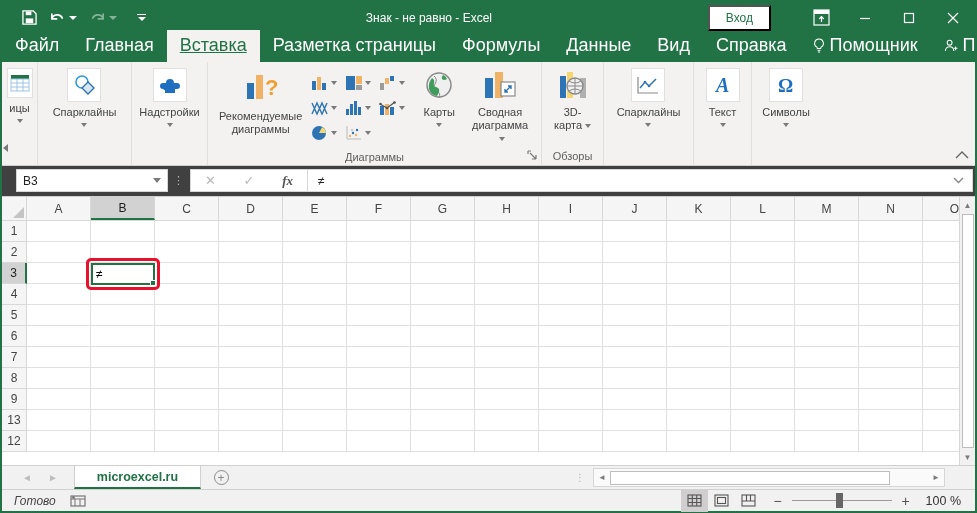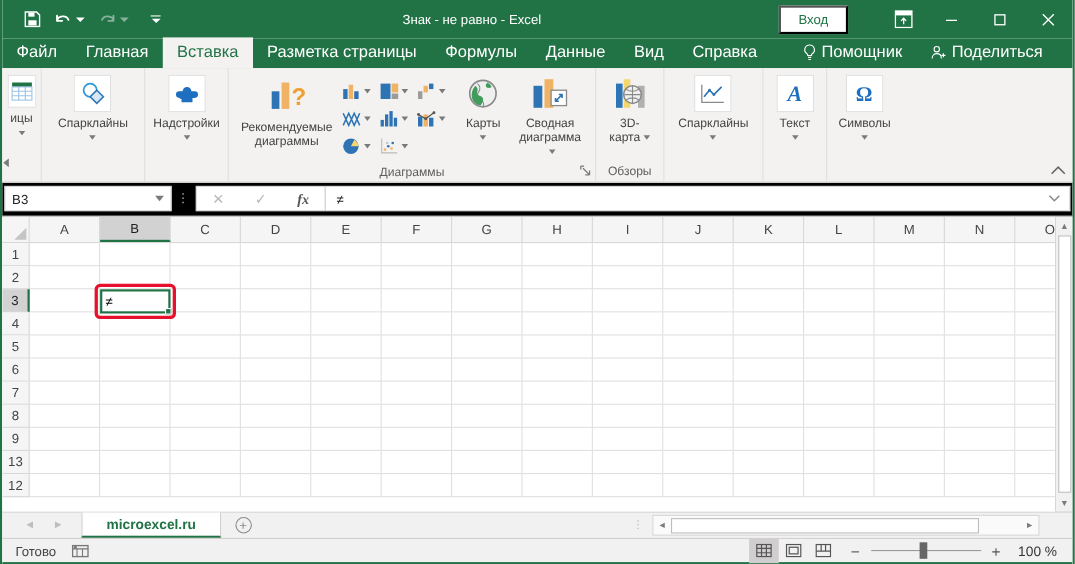--- a/index.html
+++ b/index.html
@@ -21,43 +21,43 @@
   .chev-cfg { display:flex; flex-direction:column; align-items:center; margin-left:8px; }
   .chev-cfg .bar { width:9px; height:1.5px; background:#fff; margin-bottom:2px; }
   .title { flex:1; text-align:center; font-size:12px; white-space:nowrap; }
   .tb-right { display:flex; align-items:center; height:100%; }
   .signin { background:#fff; color:#217346; font-size:12px; padding:4px 16px; margin-right:28px; cursor:pointer; }
   .winbtn { width:44px; height:100%; display:flex; align-items:center; justify-content:center; color:#fff; font-size:13px; }
   .winbtn svg { display:block; }
 
   
   .tabbar { height:27px; background:#217346; display:flex; align-items:flex-end; color:#fff; flex:0 0 auto; }
-  .rtab { padding:5px 13px 6px; font-size:15px; white-space:nowrap; cursor:pointer; }
-  .rtab.active { background:#f3f2f1; color:#217346; }
+  .rtab { padding:5px 13px 6px; font-size:18px; white-space:nowrap; cursor:pointer; }
+  .rtab.active { background:#f3f2f1; color:#217346;text-decoration:underline; }
   .tab-spacer { flex:1; }
   .rtab.with-ico { display:flex; align-items:center; gap:5px; }
 
   
   .ribbon { height:104px; background:#f3f2f1; border-bottom:1px solid #d2d0ce; display:flex; flex:0 0 auto; position:relative; }
   .rgroup { display:flex; flex-direction:column; align-items:center; border-right:1px solid #e1dfdd; padding:2px 4px 0; position:relative; }
   .rgroup-body { display:flex; flex:1; align-items:flex-start; }
   .rgroup-label { font-size:11px; color:#605e5c; padding:2px 0 3px; display:flex; align-items:center; gap:6px; }
   .bigbtn { display:flex; flex-direction:column; align-items:center; justify-content:flex-start; padding:4px 7px; cursor:pointer; }
   .bigbtn .ibox { width:34px; height:34px; background:#fff; border:1px solid #e0e0e0; display:flex; align-items:center; justify-content:center; margin-bottom:4px; }
   .bigbtn .blabel { font-size:11px; color:#444; text-align:center; line-height:13px; white-space:pre-line; }
   .caret-g { width:0; height:0; border-left:3.5px solid transparent; border-right:3.5px solid transparent; border-top:4px solid #7a7a7a; margin-top:4px; }
   .caret-inline { display:inline-block; width:0; height:0; border-left:3.5px solid transparent; border-right:3.5px solid transparent; border-top:4px solid #7a7a7a; margin-left:3px; vertical-align:middle; }
   .minigrid { display:grid; grid-template-columns:repeat(3,34px); grid-auto-rows:25px; margin:6px 2px 0; }
   .minibtn { display:flex; align-items:center; gap:2px; cursor:pointer; }
   .scroll-left-arrow { width:0; height:0; border-top:4px solid transparent; border-bottom:4px solid transparent; border-right:5px solid #7a7a7a; position:absolute; left:1px; top:82px; }
   .collapse-chev { position:absolute; right:6px; bottom:6px; color:#666; }
   .dlg-launch { color:#7a7a7a; }
 
   
-  .formulabar { height:31px; background:#000000; display:flex; align-items:stretch; padding:3px 2px 4px 2px; border-bottom:1px solid #d2d0ce; flex:0 0 auto; }
+  .formulabar { height:31px; background:#404040; display:flex; align-items:stretch; padding:3px 2px 4px 14px; border-bottom:1px solid #d2d0ce; flex:0 0 auto; }
   .namebox { width:152px; background:#fff; border:1px solid #d6d6d6; display:flex; align-items:center; padding:0 6px; }
   .namebox .nb-text { flex:1; font-size:12px; color:#222; }
   .nb-caret { width:0; height:0; border-left:4px solid transparent; border-right:4px solid transparent; border-top:5px solid #7a7a7a; }
   .fbar-dots { width:22px; display:flex; align-items:center; justify-content:center; color:#b5b5b5; font-size:11px; letter-spacing:1px; }
   .fbar-btns { background:#fff; border:1px solid #d6d6d6; display:flex; align-items:center; width:118px; justify-content:space-around; }
   .fbtn { color:#b8b8b8; font-size:13px; padding:0 4px; }
   .fbtn.fx { color:#555; font-style:italic; font-family:"Liberation Serif","DejaVu Serif",serif; font-weight:bold; }
   .finput { flex:1; background:#fff; border:1px solid #d6d6d6; border-left:none; display:flex; align-items:center; padding:0 10px; font-size:12px; color:#222; position:relative; }
   .fexpand { position:absolute; right:8px; color:#888; font-size:11px; }
 
@@ -90,21 +90,21 @@
   .pluscirc { width:15px; height:15px; border:1px solid #8a8a8a; border-radius:50%; display:flex; align-items:center; justify-content:center; color:#8a8a8a; font-size:12px; line-height:1; }
   .sb-spacer { flex:1; }
   .sb-dots { display:flex; align-items:center; color:#b5b5b5; padding:0 8px; font-size:10px; }
   .hscroll { width:352px; display:flex; align-items:center; background:#fafafa; border:1px solid #d6d6d6; margin:2px 0; }
   .hscroll .sarrow { width:16px; height:100%; }
   .hthumb { flex:1; height:14px; background:#fff; border:1px solid #bdbdbd; margin-right:38px; }
   .sb-corner { width:30px; }
 
   
   .statusbar { height:24px; background:#f1f1f1; border-top:1px solid #d2d0ce; display:flex; align-items:center; flex:0 0 auto; border-bottom:2px solid #217346; }
-  .st-ready { padding:0 14px 0 12px; color:#444; font-size:12px; }
+  .st-ready { padding:0 14px 0 12px; color:#444; font-size:12px;font-style:italic; }
   .st-macro { display:flex; align-items:center; }
   .st-spacer { flex:1; }
   .viewbtn { width:27px; height:22px; display:flex; align-items:center; justify-content:center; }
   .viewbtn.active { background:#d0cece; }
   .zoomctl { display:flex; align-items:center; gap:8px; padding:0 10px; }
   .zminus,.zplus { color:#555; font-size:14px; width:12px; text-align:center; }
   .ztrack { width:100px; height:1px; background:#9a9a9a; position:relative; }
   .zthumb { position:absolute; left:44px; top:-7px; width:7px; height:15px; background:#666; }
   .zoomlabel { padding:0 14px 0 4px; color:#333; font-size:12.5px; white-space:nowrap; }
 </style>

